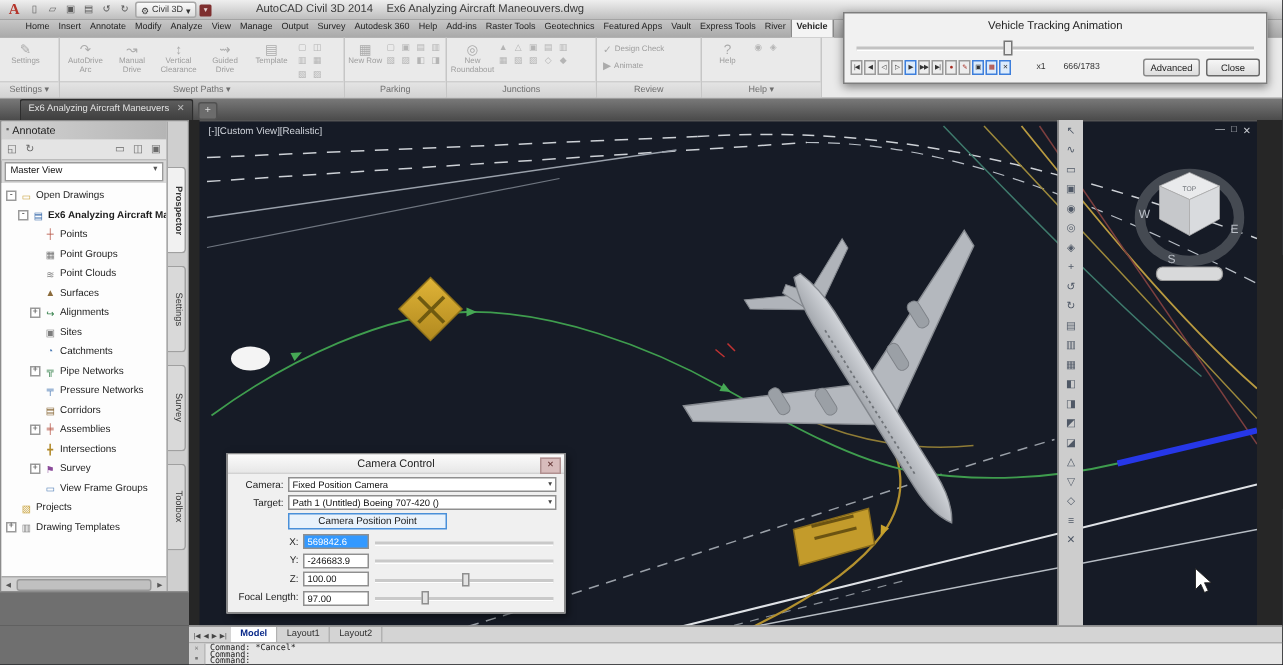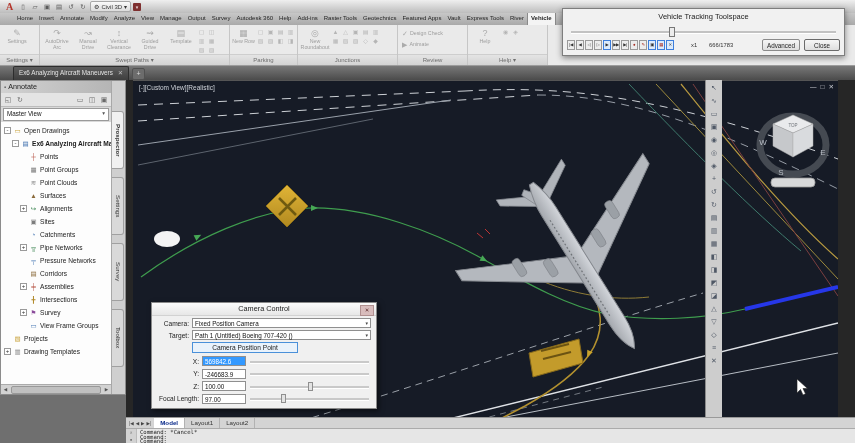--- a/index.html
+++ b/index.html
@@ -156,20 +156,23 @@
           <span class="qat-ico">↺</span>
           <span class="qat-ico">↻</span>
         </span>
       <div class="ws-chip">
         <span>⚙</span>
         <span>Civil 3D</span>
         <span>▾</span>
       </div>
       <div class="qat-overflow">▾</div>
     </div>
+    <div class="title-text">
+      <b>AutoCAD Civil 3D 2014</b><span>Ex6 Analyzing Aircraft Maneouvers.dwg</span>
+    </div>
   </div>
 
   <div class="tabrow" id="ribbon-tabs">
       <div class="rtab">Home</div>
       <div class="rtab">Insert</div>
       <div class="rtab">Annotate</div>
       <div class="rtab">Modify</div>
       <div class="rtab">Analyze</div>
       <div class="rtab">View</div>
       <div class="rtab">Manage</div>
@@ -604,21 +607,21 @@
         <div class="rtool">◪</div>
         <div class="rtool">△</div>
         <div class="rtool">▽</div>
         <div class="rtool">◇</div>
         <div class="rtool">≡</div>
         <div class="rtool">✕</div>
       </div>
   </div>
 
   <div class="animpanel">
-    <div class="ap-title">Vehicle Tracking Toolspace</div>
+    <div class="ap-title">Vehicle Tracking Animation</div>
     <div class="ap-slider">
       <div class="ap-thumb" id="anim-thumb" style="left: 37%;"></div>
     </div>
     <div class="ap-controls" id="anim-buttons">
         <div class="apbtn">|◀</div>
         <div class="apbtn">◀</div>
         <div class="apbtn">◁</div>
         <div class="apbtn">▷</div>
         <div class="apbtn active">▶</div>
         <div class="apbtn">▶▶</div>

